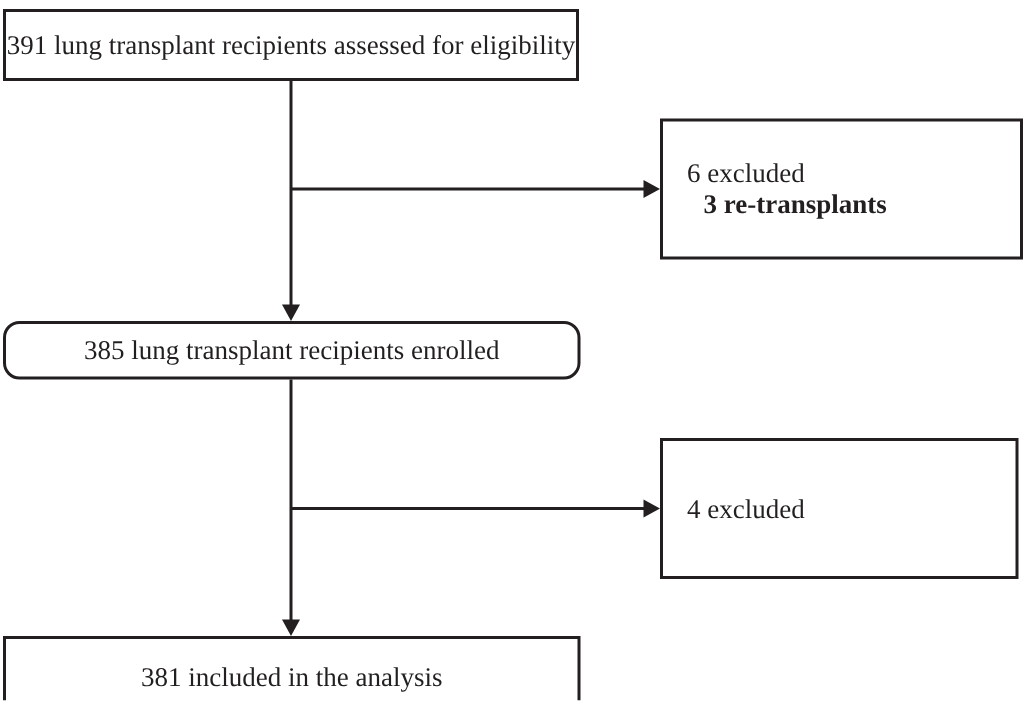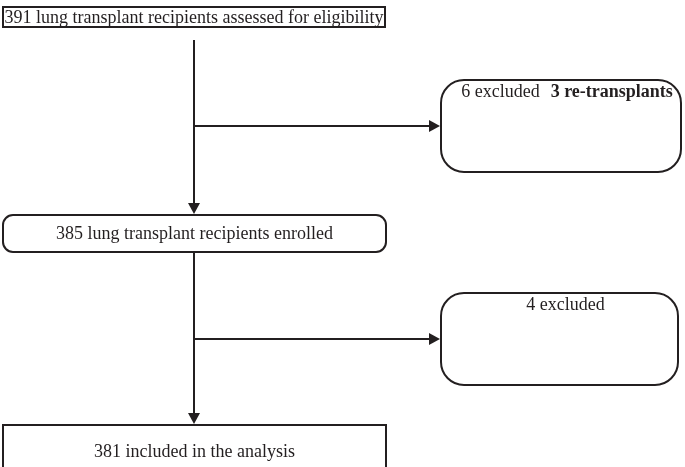--- a/index.html
+++ b/index.html
@@ -39,31 +39,31 @@
     line-height: 21px;
   }
   .box.main {
     display: flex;
     align-items: center;
     justify-content: center;
     text-align: center;
   }
   .box.side {
     display: flex;
+    flex-direction: column;
     justify-content: center;
     padding-left: 16px;
     padding-right: 4px;
-    border-radius: 24px;
   }
   .box.side .sub {
     padding-left: 11px;
     font-weight: bold;
   }
   
-  #box-assessed { left: 2px;   top: 6px;   width: 384px; height: 22px; }
+  #box-assessed { left: 2px;   top: 6px;   width: 384px; height: 48px; }
   #box-excluded-1 { left: 440px; top: 79px;  width: 242px; height: 94px; }
   #box-enrolled { left: 2px;   top: 214px; width: 385px; height: 39px; border-radius: 11px; }
   #box-excluded-2 { left: 440px; top: 292px; width: 239px; height: 94px; }
   #box-analysis { left: 2px;   top: 424px; width: 385px; height: 55px; }
 </style>
 </head>
 <body>
 
 <div class="canvas">
 

